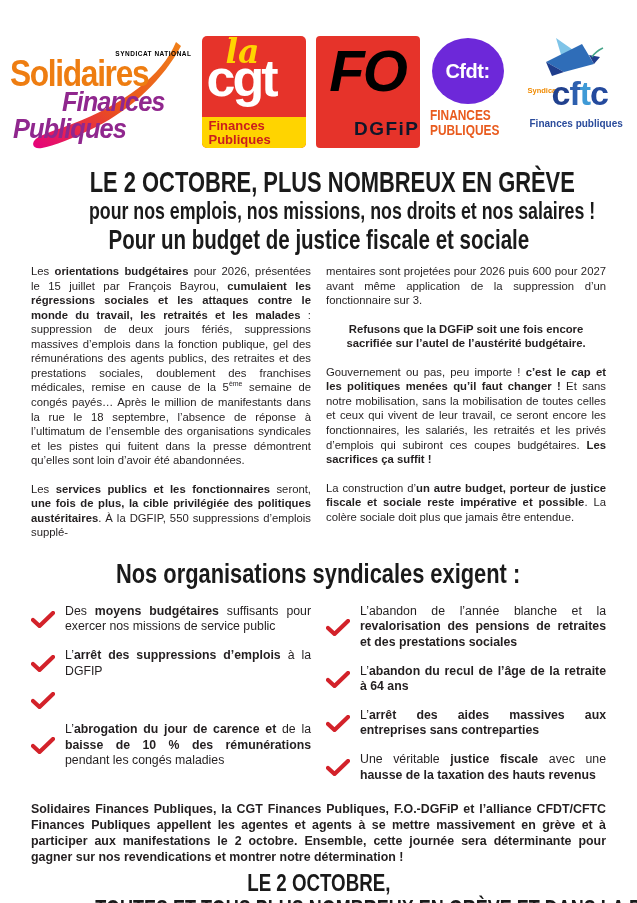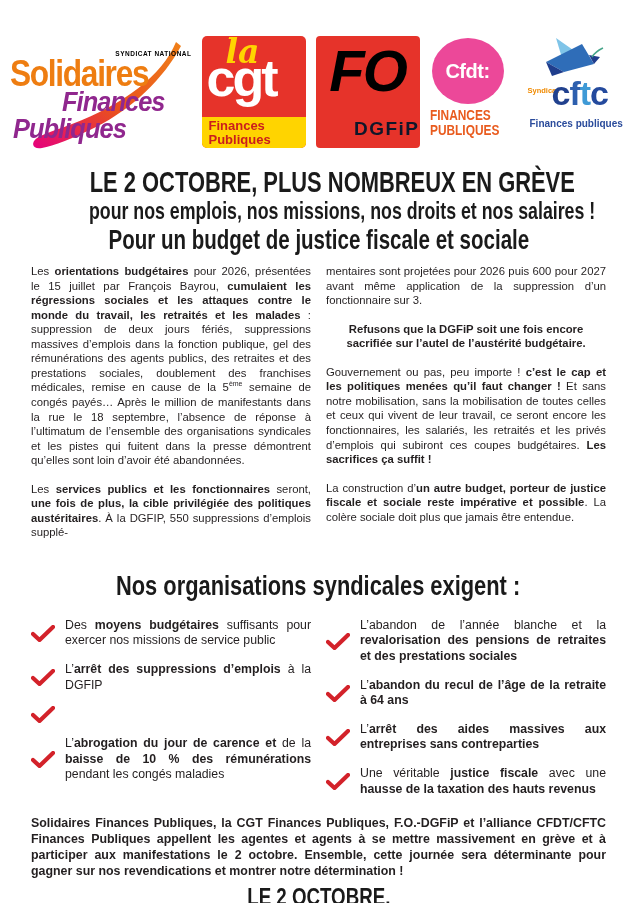--- a/index.html
+++ b/index.html
@@ -23,21 +23,21 @@
   .cgt-la   { position:absolute; top:-4px; left:24px; color:#ffd400; font-size:33px; font-style:italic; font-weight:bold; font-family:"DejaVu Serif", serif; }
   .cgt-name { position:absolute; top:14px; left:5px; color:#ffffff; font-size:52px; font-weight:800; letter-spacing:-3px; line-height:1.1; }
   .cgt-band { position:absolute; bottom:0; left:0; right:0; height:31px; background:#ffd400; padding:2px 0 0 7px; box-sizing:border-box; }
   .cgt-band div { color:#ca1d1d; font-weight:800; font-size:13px; line-height:14px; }
 
   .logo-fo { position:relative; width:104px; height:112px; background:#e6332a; border-radius:4px; flex:none; }
   .fo-name { position:absolute; top:0; left:0; right:0; text-align:center; color:#000000; font-size:58px; font-weight:800; font-style:italic; letter-spacing:-2px; line-height:1.2; }
   .fo-sub  { position:absolute; bottom:8px; left:0; right:0; text-align:right; color:#0f172a; font-size:19px; font-weight:800; letter-spacing:1.5px; }
 
   .logo-cfdt { position:relative; width:86px; height:118px; flex:none; }
-  .cfdt-circle { width:72px; height:66px; border-radius:50%; background:#ec4899; display:flex; align-items:center; justify-content:center; margin:2px 0 0 2px; }
+  .cfdt-circle { width:72px; height:66px; border-radius:50%; background:#6d28d9; display:flex; align-items:center; justify-content:center; margin:2px 0 0 2px; }
   .cfdt-circle span { color:#fff; font-weight:800; font-size:20px; letter-spacing:-.5px; }
   .cfdt-lines { margin-top:4px; color:#e95b1e; font-weight:800; font-size:14.5px; line-height:15px; transform:scaleX(.82); transform-origin:left top; white-space:nowrap; }
 
   .logo-cftc { position:relative; width:102px; height:118px; flex:none; }
   .cftc-dove { position:absolute; top:0; left:16px; }
   .cftc-syndicat { position:absolute; top:50px; left:2px; color:#f08a00; font-size:7.5px; font-weight:bold; }
   .cftc-name { position:absolute; top:40px; left:26px; font-size:34px; font-weight:700; letter-spacing:-1px; line-height:1; }
   .cftc-sub  { position:absolute; top:82px; left:4px; color:#2a4b9b; font-size:10px; font-weight:bold; }
 
   
@@ -146,21 +146,21 @@
       <p><span>Les </span><span class="b">services publics et les fonctionnaires</span><span> seront, </span><span class="b">une fois de plus, la cible privilégiée des politiques austéritaires</span><span>. À la DGFIP, 550 suppressions d’emplois supplé-</span></p>
     </div>
     <div class="col">
       <p><span>mentaires sont projetées pour 2026 puis 600 pour 2027 avant même application de la suppression d’un fonctionnaire sur 3.</span></p>
       <p class="center-bold"><span class="b">Refusons que la DGFiP soit une fois encore sacrifiée sur l’autel de l’austérité budgétaire.</span></p>
       <p><span>Gouvernement ou pas, peu importe ! </span><span class="b">c’est le cap et les politiques menées qu’il faut changer !</span><span> Et sans notre mobilisation, sans la mobilisation de toutes celles et ceux qui vivent de leur travail, ce seront encore les fonctionnaires, les salariés, les retraités et les privés d’emplois qui subiront ces coupes budgétaires. </span><span class="b">Les sacrifices ça suffit !</span></p>
       <p><span>La construction d’</span><span class="b">un autre budget, porteur de justice fiscale et sociale reste impérative et possible</span><span>. La colère sociale doit plus que jamais être entendue.</span></p>
     </div>
   </section>
 
-  <h2 class="demands-title" style="margin:16px;"><span class="cond">Nos organisations syndicales exigent :</span></h2>
+  <h2 class="demands-title" style="margin:4px;"><span class="cond">Nos organisations syndicales exigent :</span></h2>
 
   <section class="demands">
     <div class="dcol">
       <div class="demand">
         <svg class="check" width="24" height="17" viewBox="0 0 24 17">
             <path d="M2 9 L8.5 15 L22 2" fill="none" stroke="#d3222a" stroke-width="4.2" stroke-linecap="round" stroke-linejoin="round"></path>
           </svg>
         <div class="dtext"><span>Des </span><span class="b">moyens budgétaires</span><span> suffisants pour exercer nos missions de service public</span></div>
       </div>
       <div class="demand">

